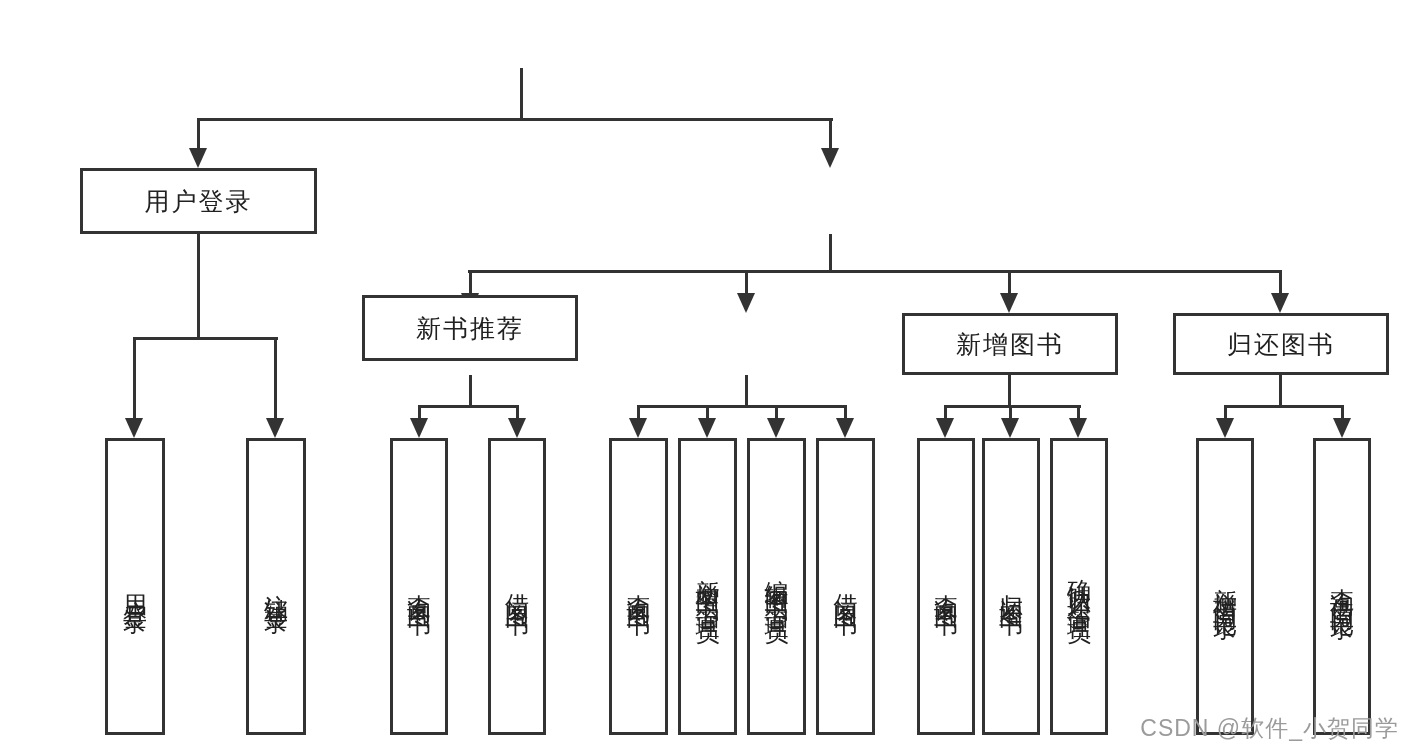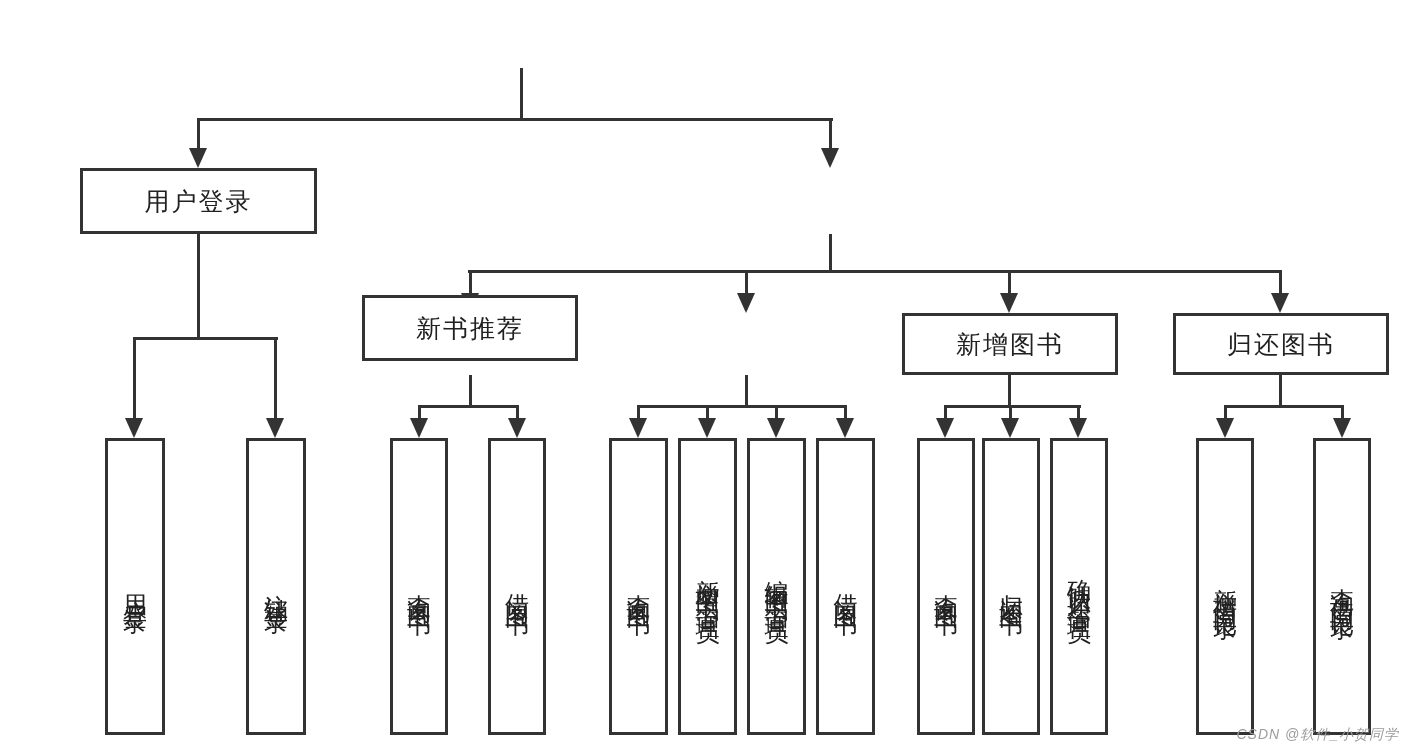--- a/index.html
+++ b/index.html
@@ -39,25 +39,24 @@
   .leaf .vtxt {
     writing-mode: vertical-rl;
     text-orientation: mixed;
     letter-spacing: 6px;
     line-height: 1;
   }
   #watermark {
     position: absolute;
     right: 6px;
     bottom: 3px;
-    font-size: 14px;
+    font-size: 23px;
     letter-spacing: 1px;
     color: #9b9b9b;
     white-space: nowrap;
-    font-style: italic;
   }
 </style>
 </head>
 <body>
 
 <div id="stage">
 
   <div class="v" style="left:520px;top:68px;height:53px"></div>
   <div class="h" style="left:197px;top:118px;width:636px"></div>
   <div class="v" style="left:197px;top:121px;height:29px"></div>

